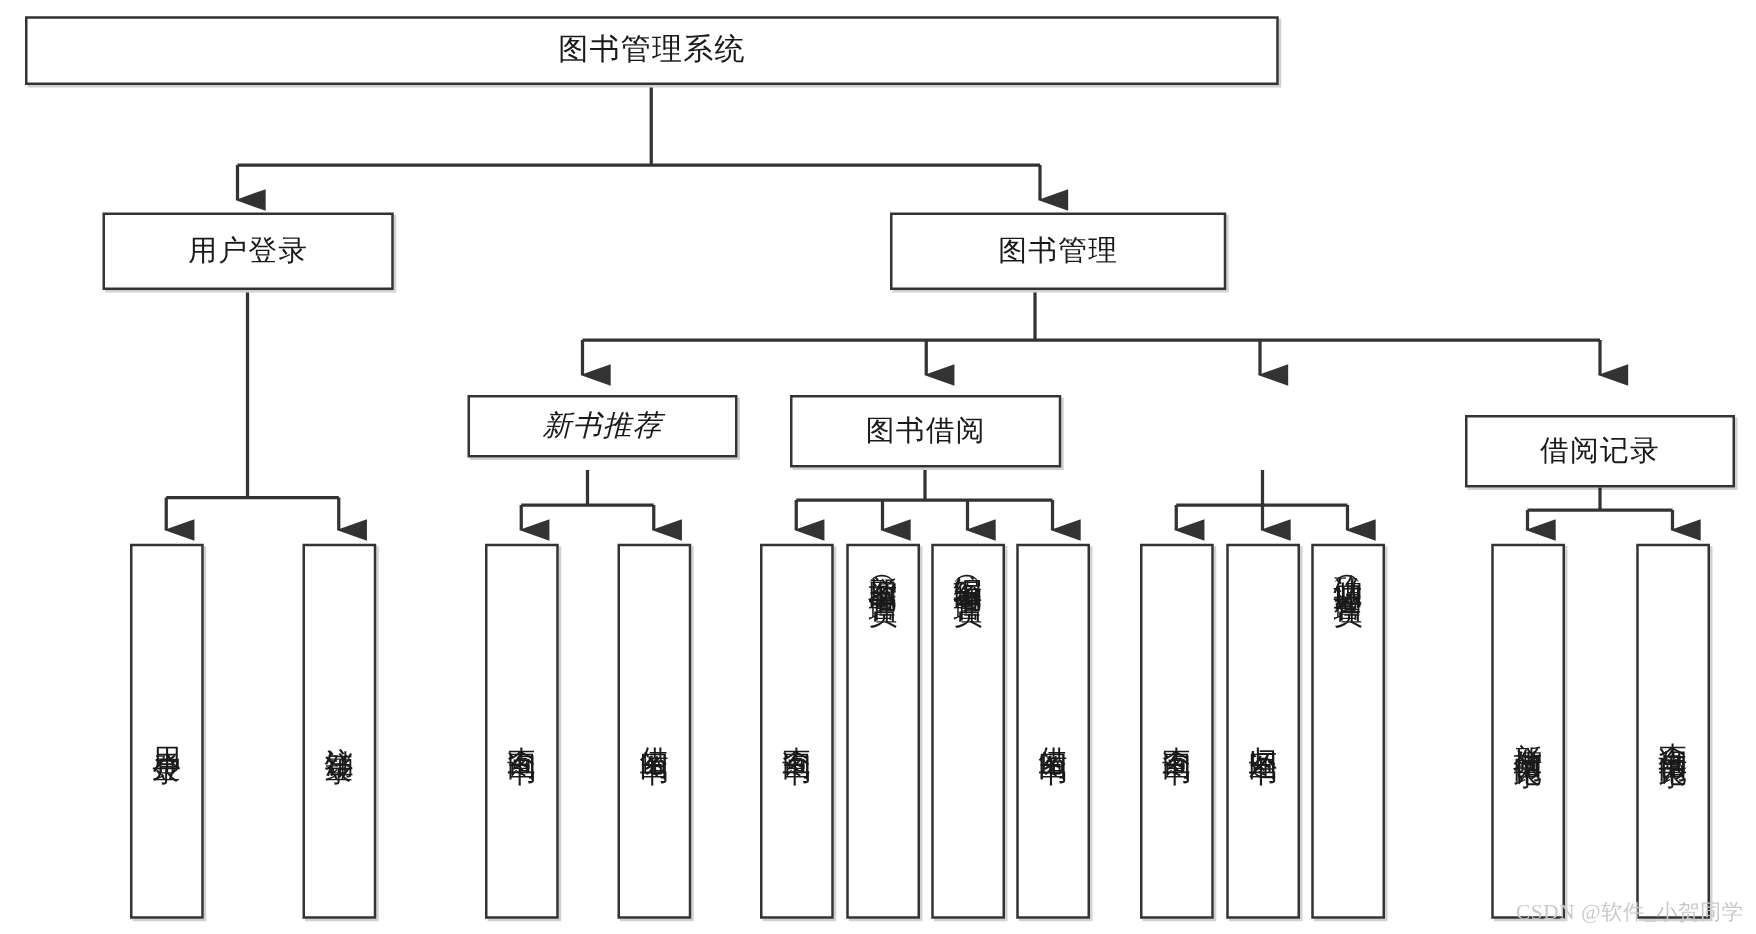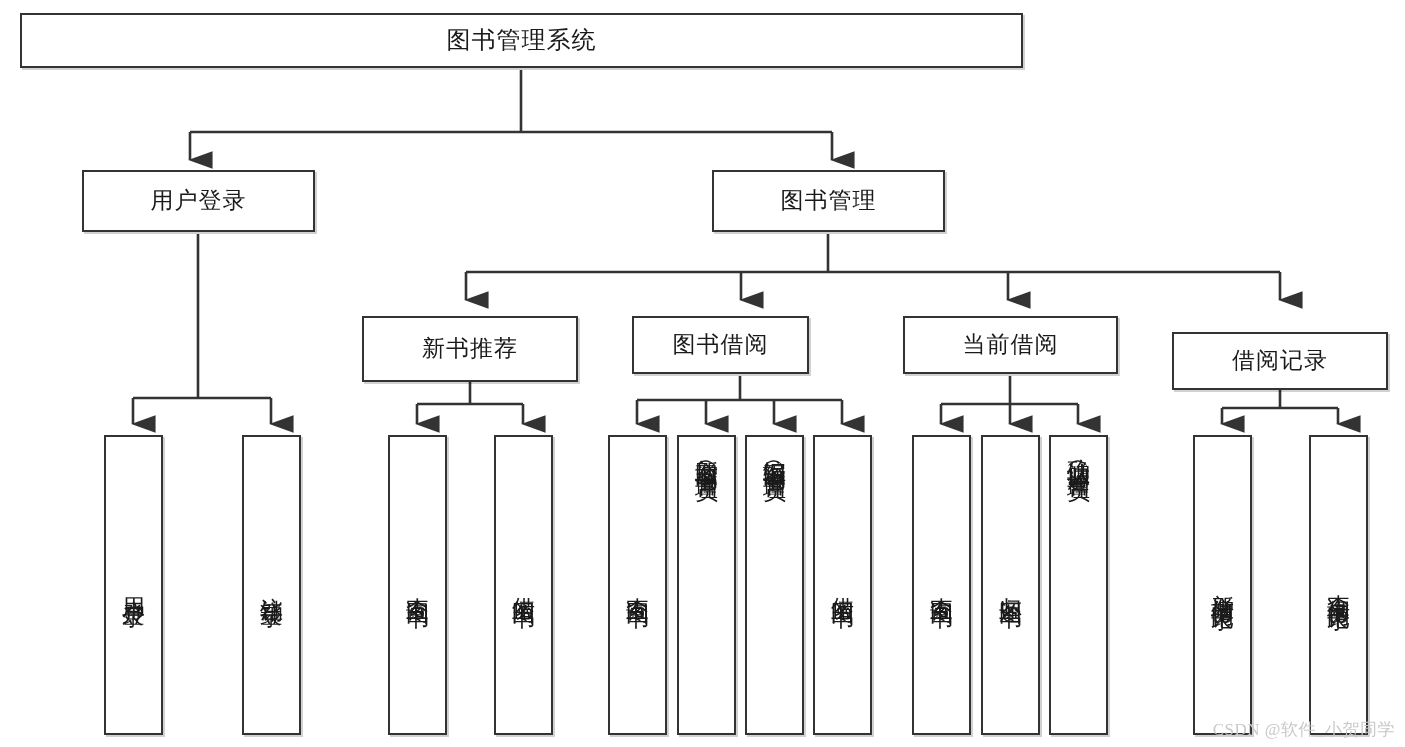--- a/index.html
+++ b/index.html
@@ -140,35 +140,32 @@
   </svg>
 
   <div class="node horizontal root" style="left:20px; top:13px; width:1003px; height:55px;">
     <span>图书管理系统</span>
   </div>
 
   <div class="node horizontal" style="left:82px; top:170px; width:233px; height:62px;">
     <span>用户登录</span>
   </div>
 
-  <div class="node horizontal" style="left:712px; top:170px; width:233px; height:62px;justify-content:center;">
+  <div class="node horizontal" style="left:712px; top:170px; width:269px; height:62px;justify-content:center;">
     <span>图书管理</span>
   </div>
 
-  <div class="node horizontal" style="left:362px; top:316px; width:216px; height:66px;">
+  <div class="node horizontal" style="left:374px; top:316px; width:216px; height:50px;font-style:italic;">
     <span>新书推荐</span>
   </div>
 
-  <div class="node horizontal" style="left:632px; top:316px; width:177px; height:58px;">
+  <div class="node horizontal" style="left:632px; top:316px; width:217px; height:58px;">
     <span>图书借阅</span>
   </div>
 
-  <div class="node horizontal" style="left:903px; top:316px; width:215px; height:58px;">
-    <span>当前借阅</span>
-  </div>
 
   <div class="node horizontal" style="left:1172px; top:332px; width:216px; height:58px;">
     <span>借阅记录</span>
   </div>
 
   <div class="node leaf" style="left:104px; top:435px; width:59px; height:300px;">
     <div class="leaf-inner">
       <span class="vtext">用户登录</span>
     </div>
   </div>

